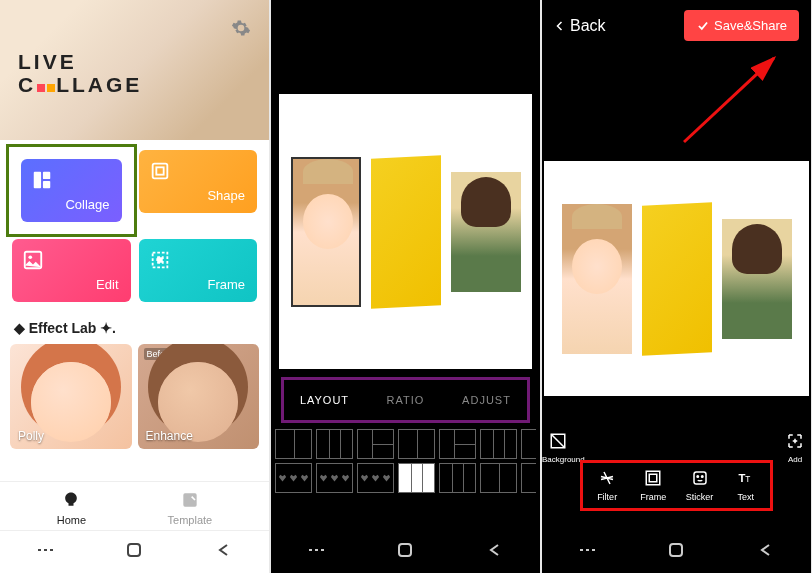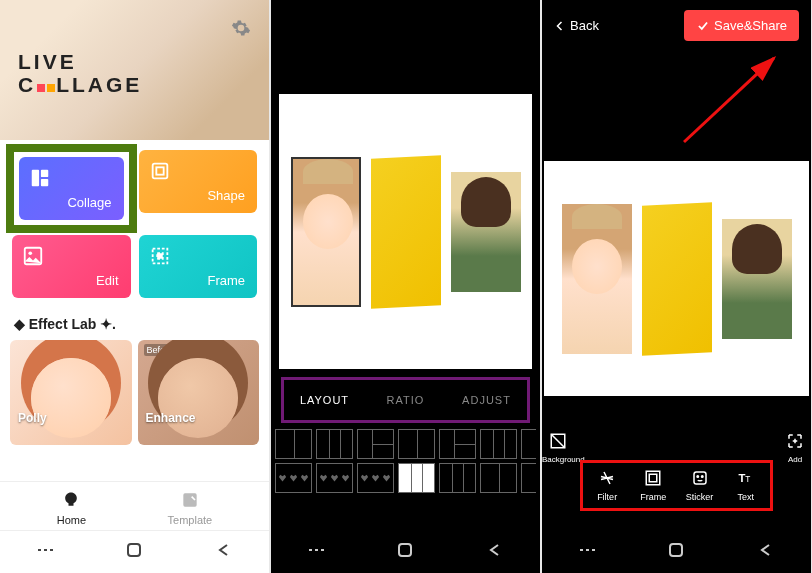--- a/index.html
+++ b/index.html
@@ -5,34 +5,34 @@
 *{box-sizing:border-box;margin:0;padding:0;font-family:-apple-system,BlinkMacSystemFont,sans-serif}
 body{background:#e8e8e8;width:812px;height:573px;overflow:hidden;display:flex;gap:2px}
 .screen{width:269px;height:573px;background:#fff;position:relative;overflow:hidden}
 
 .s1-header{height:140px;background:linear-gradient(135deg,#f5e6d3 20%,#e8d4c0 50%,#d4b896 80%);position:relative;padding:50px 0 0 18px}
 .s1-gear{position:absolute;top:18px;right:18px;color:#888}
 .s1-logo{font-size:21px;font-weight:800;letter-spacing:3px;line-height:1.1;color:#222}
 .logo-sq{display:inline-block;width:8px;height:8px;margin:0 1px}
 .sq-r{background:#ff4757}.sq-y{background:#ffa502}
 .s1-grid{display:grid;grid-template-columns:1fr 1fr;gap:8px;padding:10px 12px}
-.highlight-box{border:8px solid #4d7c0f;padding:5px;margin:-6px}
+.highlight-box{border:3px solid #4d7c0f;padding:12px;margin:-6px}
 .tile{height:63px;border-radius:6px;position:relative;color:#fff;padding:10px}
 .tile .ic{position:absolute;top:10px;left:10px}
 .tile .lbl{position:absolute;bottom:10px;right:12px;font-size:13px;font-weight:500}
 .t-collage{background:linear-gradient(135deg,#5b6fff,#7b5fff)}
 .t-edit{background:linear-gradient(135deg,#ff5b8f,#ff3d70)}
 .t-shape{background:linear-gradient(135deg,#ffb340,#ffa020)}
 .t-frame{background:linear-gradient(135deg,#1fd4d4,#10c4c4)}
 .s1-section{padding:8px 14px;font-size:14px;font-weight:700;color:#222}
 .s1-effects{display:flex;gap:6px;padding:0 10px}
 .effect-card{width:50%;height:105px;border-radius:6px;overflow:hidden;position:relative;background:#ddd}
 .ec1{background:linear-gradient(135deg,#fce4d6,#f4c2a0)}
 .ec2{background:linear-gradient(135deg,#d4a890,#c09070)}
-.effect-label{position:absolute;bottom:20px;left:8px;color:#fff;font-size:12px;font-weight:700;text-shadow:0 1px 2px rgba(0,0,0,0.5)}
+.effect-label{position:absolute;bottom:6px;left:8px;color:#fff;font-size:12px;font-weight:400;text-shadow:0 1px 2px rgba(0,0,0,0.5)}
 .before-tag{position:absolute;top:4px;left:6px;font-size:9px;color:#fff;background:rgba(0,0,0,0.3);padding:1px 3px;border-radius:2px}
 .face{position:absolute;width:80px;height:80px;border-radius:50%;top:18px;left:50%;transform:translateX(-50%)}
 .face1{background:radial-gradient(circle at 40% 35%,#ffe0cc,#ffcfaa);box-shadow:0 -15px 0 10px #d4754a}
 .face2{background:radial-gradient(circle at 40% 35%,#f0c8a8,#e0b090);box-shadow:0 -15px 0 10px #8b5a3c}
 .s1-bottom{position:absolute;bottom:0;left:0;right:0;background:#fff}
 .s1-tabs{display:flex;justify-content:space-around;padding:8px 16px 4px;border-top:1px solid #eee}
 .tab{text-align:center;font-size:11px;color:#222}
 .tab.inactive{color:#999}
 .tab-ic{display:block;margin:0 auto 2px}
 .nav-bar{display:flex;justify-content:space-around;align-items:center;padding:10px 0;border-top:1px solid #eee}
@@ -56,21 +56,21 @@
 .lay::before,.lay::after{content:'';position:absolute;background:#666}
 .lay1::before{left:50%;top:0;bottom:0;width:1px}
 .lay2::before{left:33%;top:0;bottom:0;width:1px}.lay2::after{left:66%;top:0;bottom:0;width:1px}
 .lay3::before{left:40%;top:0;bottom:0;width:1px}.lay3::after{left:40%;right:0;top:50%;height:1px}
 .hearts{display:flex;align-items:center;justify-content:center;gap:2px;height:100%}
 .heart{width:9px;height:9px;background:#666;clip-path:polygon(50% 90%,10% 40%,25% 15%,50% 30%,75% 15%,90% 40%)}
 .s2-bottom{position:absolute;bottom:0;left:0;right:0}
 
 .s3{background:#000}
 .s3-header{display:flex;justify-content:space-between;align-items:center;padding:10px 12px}
-.s3-back{color:#fff;font-size:13px;display:flex;align-items:center;gap:4px}
+.s3-back{color:#fff;font-size:16px;display:flex;align-items:center;gap:4px}
 .s3-save{background:#ff4444;color:#fff;border:none;padding:8px 12px;border-radius:4px;font-size:13px;display:flex;align-items:center;gap:4px}
 .arrow-annot{position:absolute;top:50px;left:136px;pointer-events:none;z-index:10}
 .s3-canvas{background:#fff;margin:110px 2px 0;height:235px;display:flex;align-items:center;justify-content:center;gap:10px;padding:10px}
 .s3-tools{display:flex;margin:32px 6px 0;border:3px solid #e11;padding:2px;gap:2px}
 .tool{flex:1;text-align:center;color:#fff;font-size:9px;padding:4px 0}
 .tool-ic{display:block;margin:0 auto 3px}
 .tool-side{width:32px;text-align:center;color:#fff;font-size:8px;padding:4px 0}
 .s3-toolrow{display:flex;margin:32px 0 0}
 </style>
 </head>

